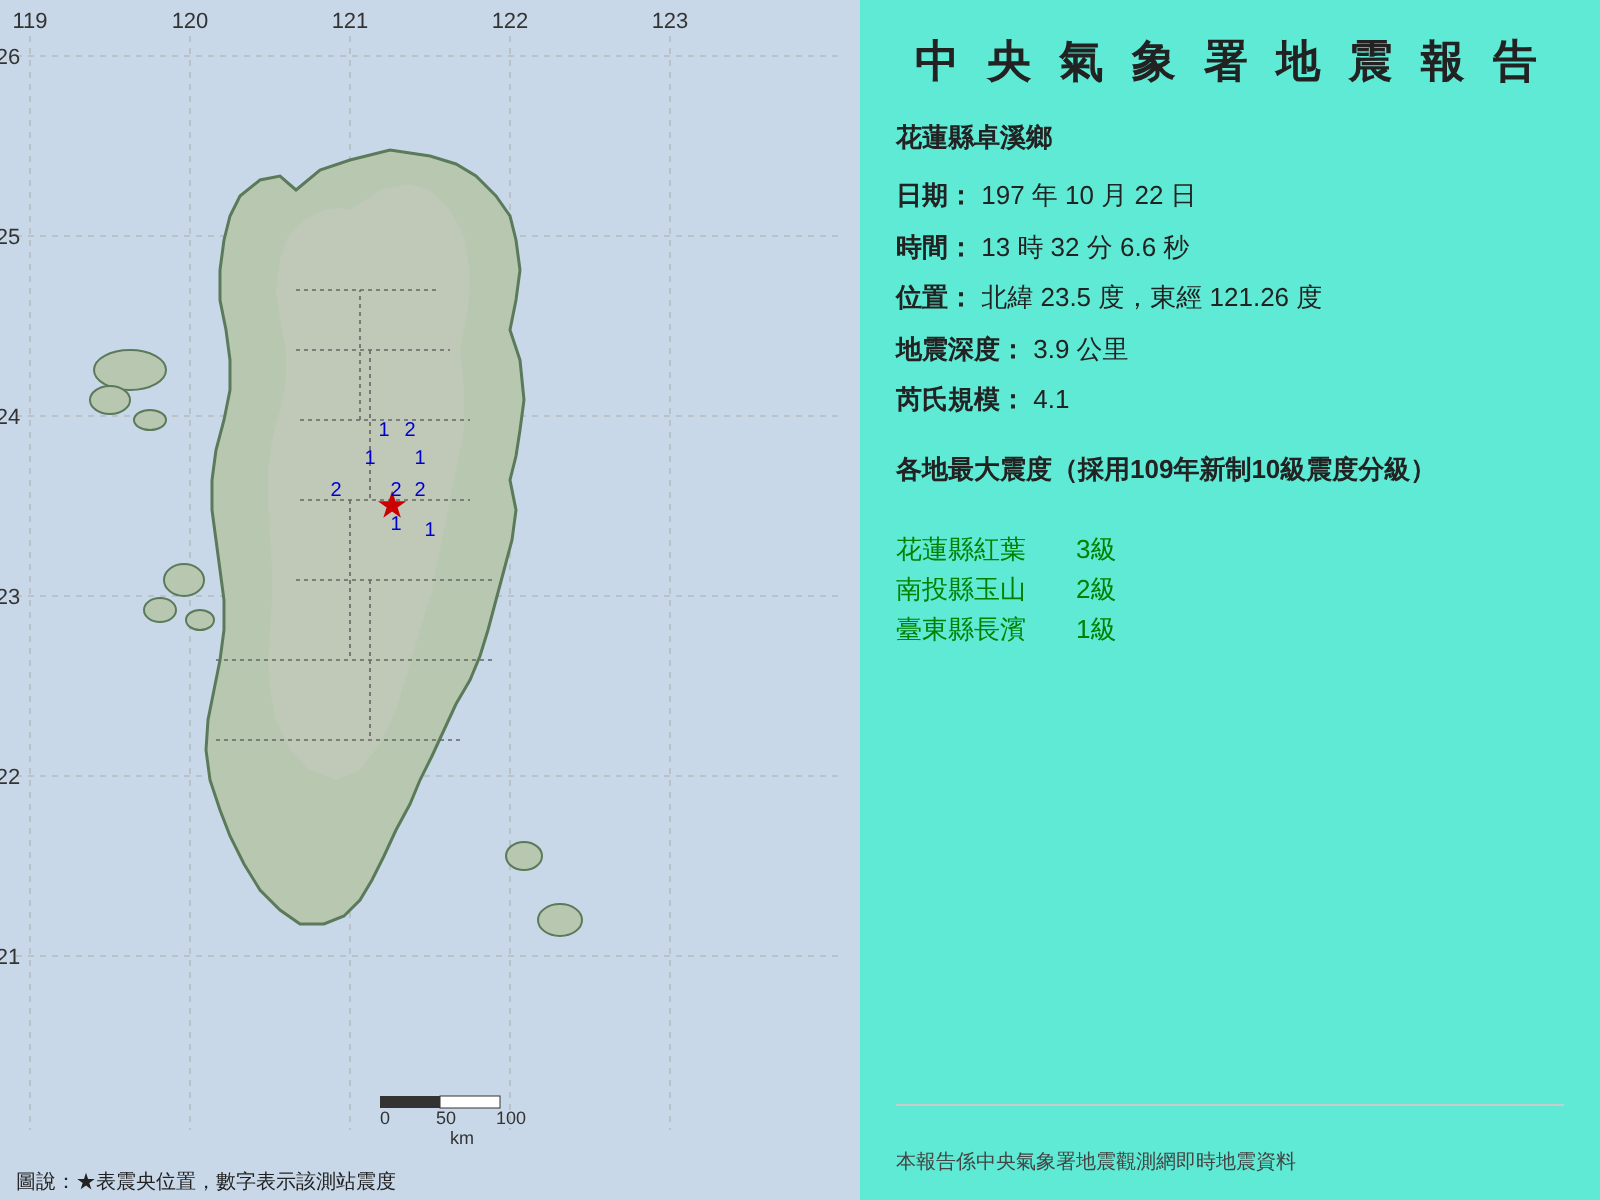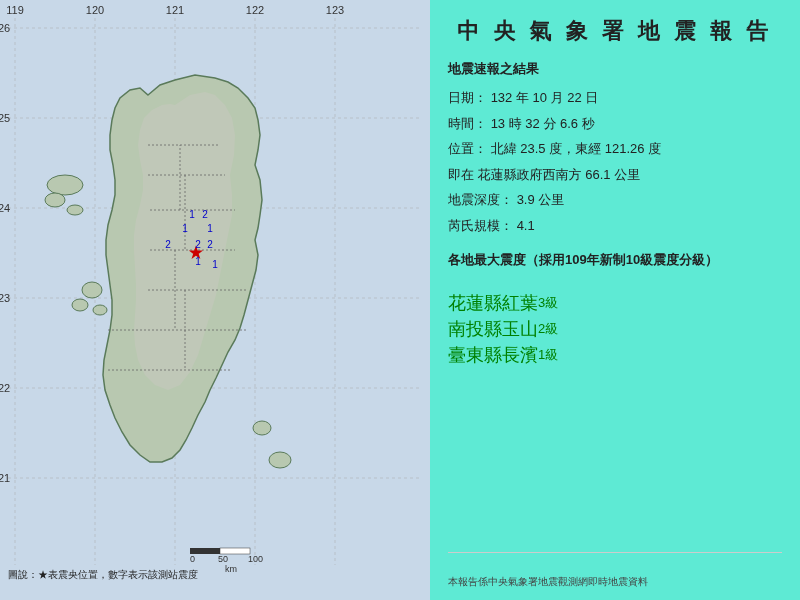--- a/index.html
+++ b/index.html
@@ -34,21 +34,21 @@
     .taiwan-map {
       position: absolute;
       top: 0; left: 0;
       width: 100%;
       height: 100%;
     }
 
     
     .map-legend {
       position: absolute;
-      bottom: 16px;
+      bottom: 0;
       left: 8px;
       font-size: 10px;
       color: #222;
     }
 
     .map-legend-title {
       margin-bottom: 2px;
     }
 
     
@@ -77,39 +77,39 @@
     }
 
     .info-row {
       font-size: 13px;
       color: #222;
       margin-bottom: 6px;
       line-height: 1.5;
     }
 
     .info-label {
-      font-weight: normal;
+      font-weight: bold;
     }
 
     .section-title {
       font-size: 13px;
       font-weight: bold;
       color: #222;
       margin-top: 10px;
       margin-bottom: 22px;
     }
 
     .station-row {
       display: flex;
       align-items: center;
       margin-bottom: 2px;
     }
 
     .station-name {
-      font-size: 18px;
+      font-size: 13px;
       color: #008000;
       width: 90px;
     }
 
     .station-intensity {
       font-size: 13px;
       color: #008000;
       width: 40px;
     }
 
@@ -240,38 +240,37 @@
 
     <div class="map-legend">
       <div class="map-legend-title">圖說：★表震央位置，數字表示該測站震度</div>
     </div>
   </div>
 
   <div class="info-panel">
 
     <div class="report-title">中 央 氣 象 署 地 震 報 告</div>
 
-    <div class="report-subtitle">地震速報之結果</div>
+    <div class="report-subtitle">花蓮縣卓溪鄉</div>
 
     <div class="info-row">
       <span class="info-label">日期：</span>
-      <span>132 年 10 月 22 日</span>
+      <span>197 年 10 月 22 日</span>
     </div>
 
     <div class="info-row">
       <span class="info-label">時間：</span>
       <span>13 時 32 分 6.6 秒</span>
     </div>
 
     <div class="info-row">
       <span class="info-label">位置：</span>
       <span>北緯 23.5 度，東經 121.26 度</span>
     </div>
 
-    <div class="info-row">即在 花蓮縣政府西南方 66.1 公里</div>
 
 
     <div class="info-row">
       <span class="info-label">地震深度：</span>
       <span>3.9 公里</span>
     </div>
 
     <div class="info-row">
       <span class="info-label">芮氏規模：</span>
       <span>4.1</span>

